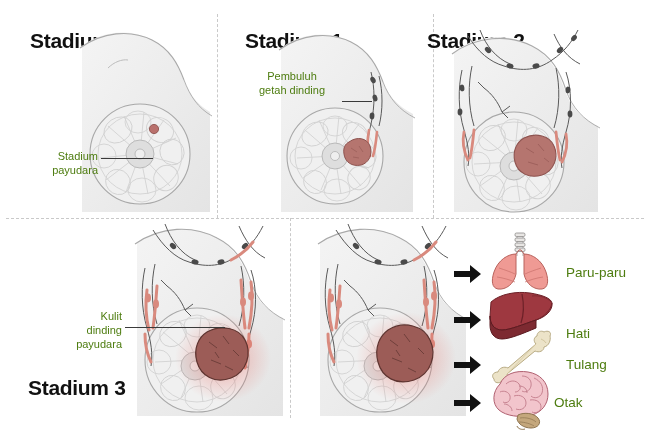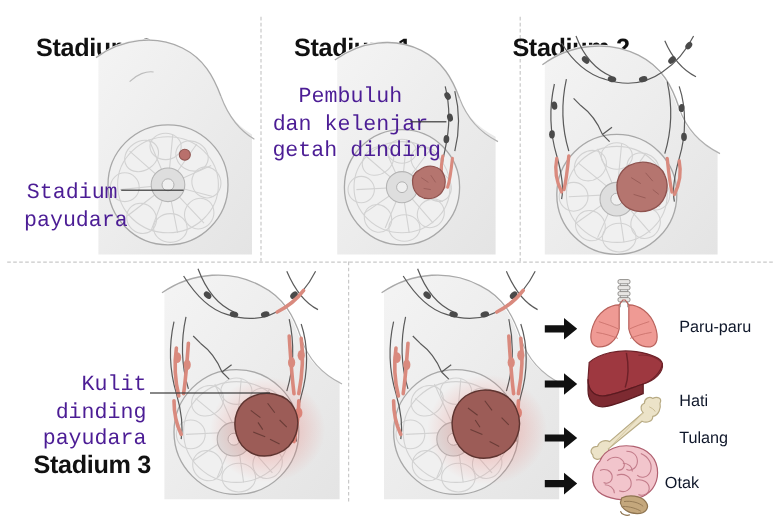--- a/index.html
+++ b/index.html
@@ -23,35 +23,34 @@
     position:absolute;
     font-size:21px;
     font-weight:bold;
     letter-spacing:-0.3px;
     color:#111111;
     white-space:nowrap;
   }
 
   .callout{
     position:absolute;
-    font-size:18px;
+    font-size:11px;
     line-height:1.25;
-    color:#4c1d95;
+    color:#4d7c0f;
     white-space:nowrap;
-    font-family:Liberation Mono, monospace;
   }
   .callout.right{text-align:right;}
   .callout.center{text-align:center;}
 
   .leader{position:absolute;height:0;border-top:1.2px solid #3a3a3a;}
 
   .organ-label{
     position:absolute;
     font-size:13.5px;
-    color:#0f172a;
+    color:#4d7c0f;
     white-space:nowrap;
   }
 
   .art{position:absolute;}
   svg{display:block;overflow:visible;}
 </style>
 </head>
 <body>
 
 <div class="canvas">
@@ -163,21 +162,20 @@
         <path d="M74,116 C82,110 92,112 95,120 C98,128 94,137 86,139
                  C77,141 70,136 69,128 C68,122 70,118 74,116 Z" fill="#b5756f" stroke="#8e534f" stroke-width="1"></path>
         <g stroke="#8e534f" stroke-width="0.7" fill="none" opacity="0.75">
           <path d="M76,122 L82,126 M84,120 L88,126 M78,131 L84,132"></path>
         </g>
       </svg>
     </div>
 
     <div class="callout center" style="left:10px;top:70px;width:130px;">
       <div>Pembuluh</div>
-      <div>dan kelenjar</div>
       <div>getah dinding</div>
     </div>
     <div class="leader" style="left:125px;top:101px;width:30px;"></div>
   </div>
 
   <div class="panel" style="left:433px;top:0px;width:217px;height:218px;">
 
     <div class="stage-title" style="left:-6px;top:29px;">Stadium 2</div>
 
     <div class="art" style="left:-5px;top:26px;">

